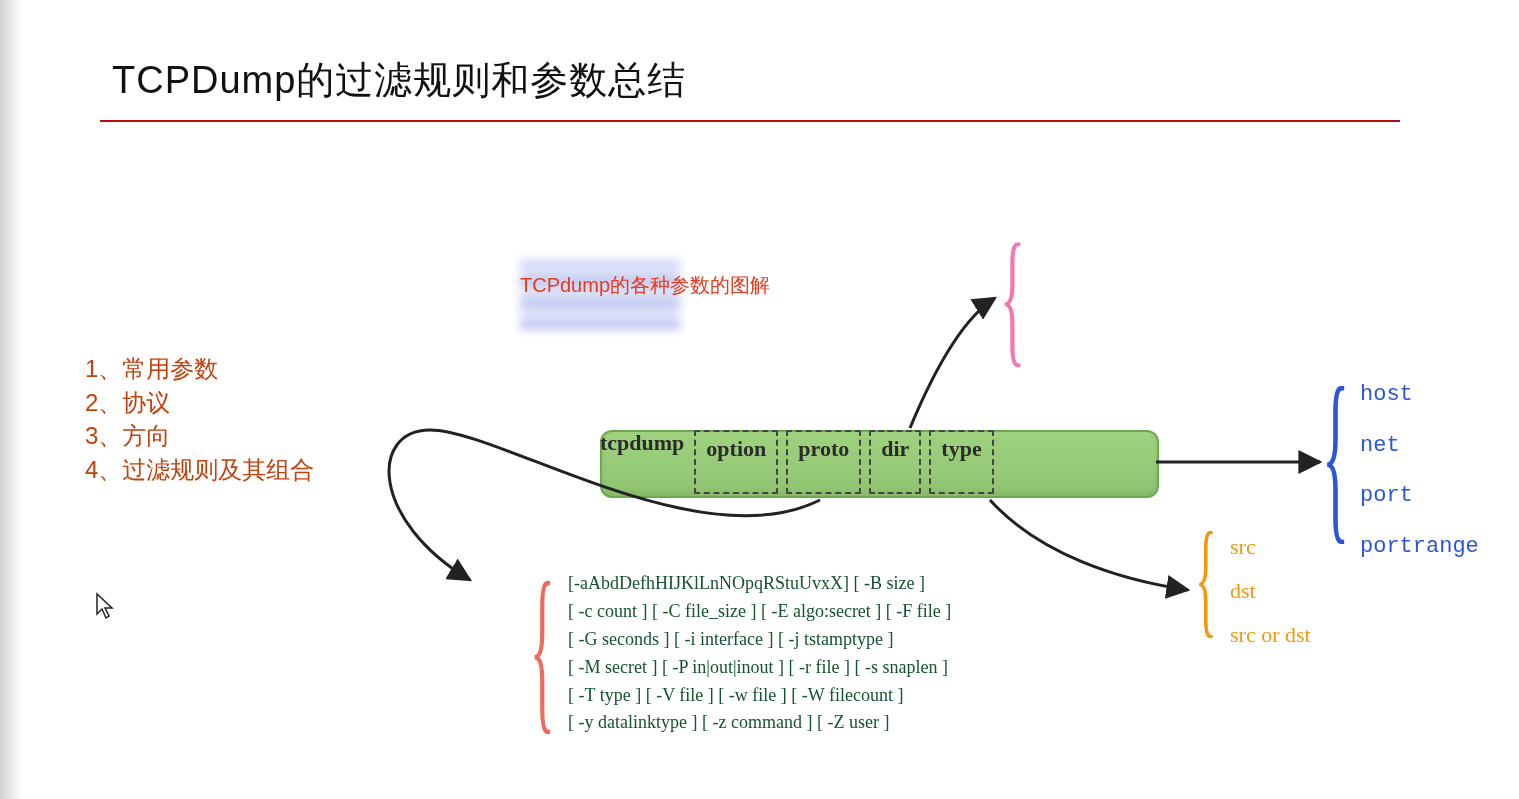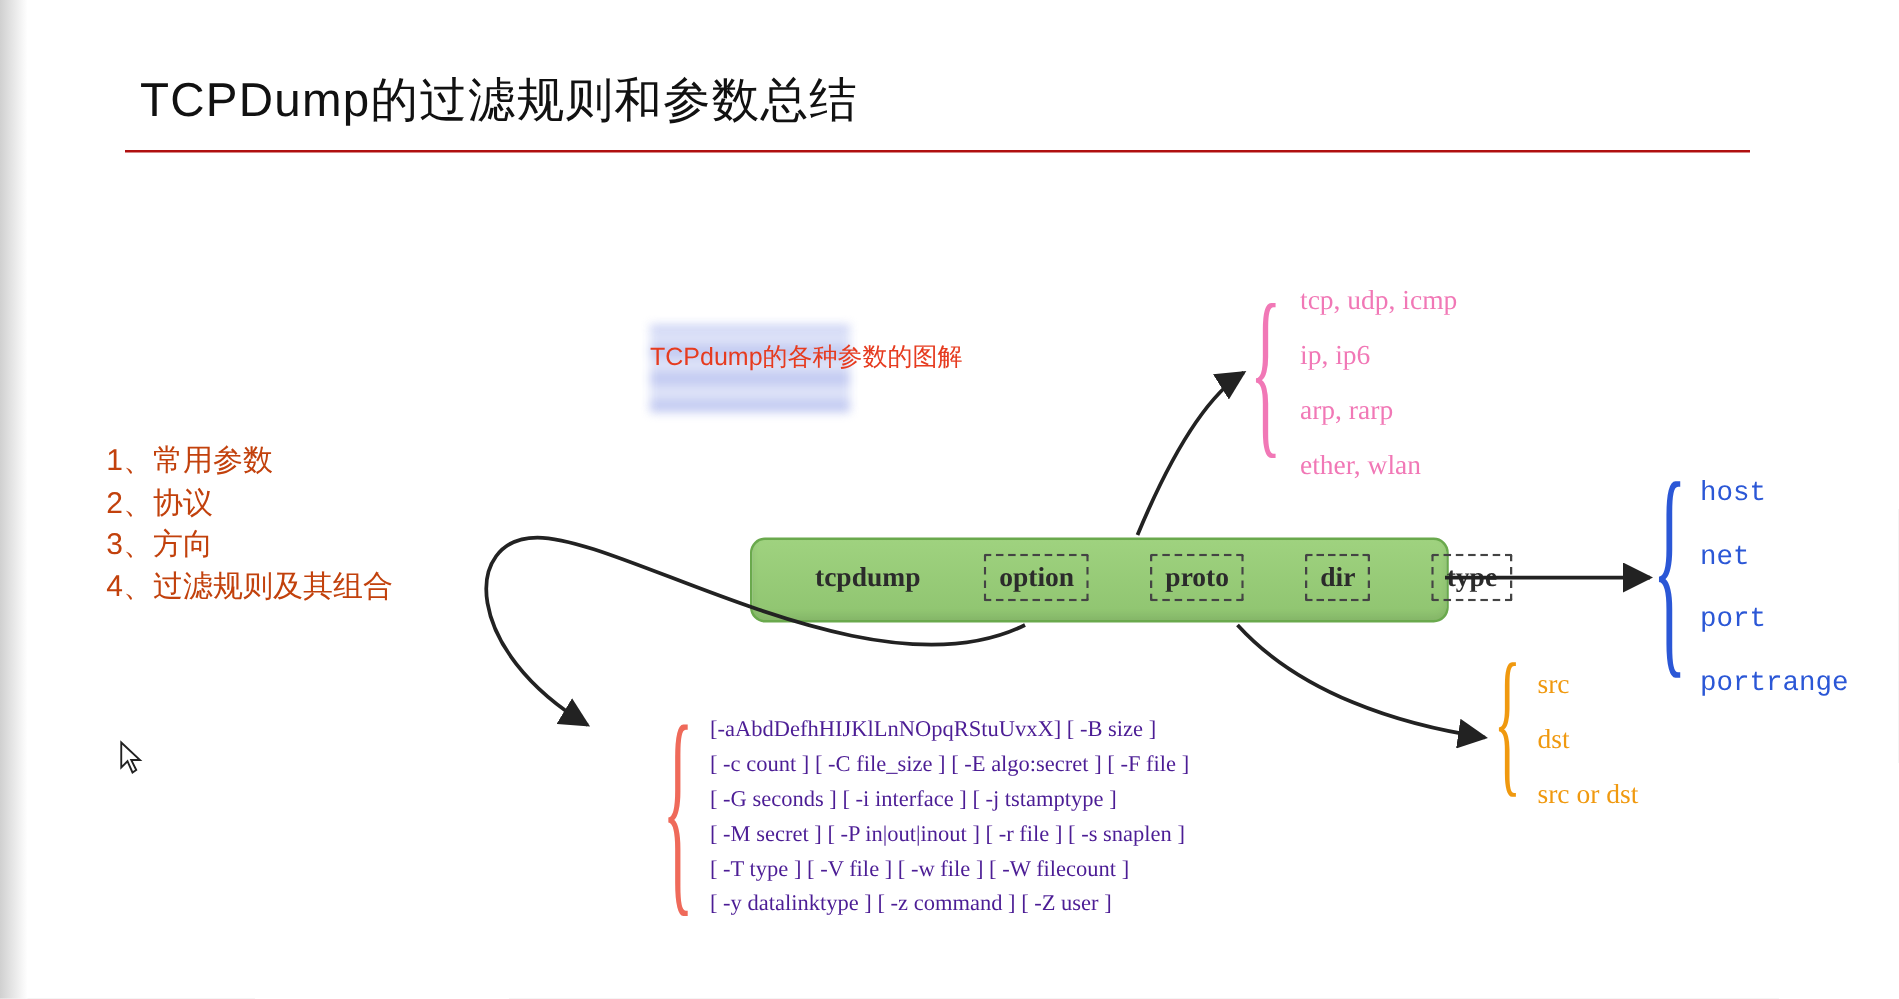--- a/index.html
+++ b/index.html
@@ -86,28 +86,25 @@
     border-radius: 12px;
     box-shadow: inset 0 -4px 6px rgba(0,0,0,0.07);
   }
   .gb-row {
     position: absolute;
     left: 600px;
     top: 430px;
     width: 555px;
     height: 64px;
     display: flex;
-    align-items: center;
-    padding-left: 52px;
     box-sizing: border-box;
     font-family: "Comic Sans MS", "Segoe Script", cursive;
     font-size: 22px;
     color: #2b2b2b;
     font-weight: 600;
-    gap: 41px;
   }
   .gb-cmd { margin-right: 6px; }
   .dbox {
     border: 2px dashed #444;
     padding: 4px 10px;
     margin: 0 4px;
     border-radius: 2px;
   }
 
   
@@ -183,21 +180,21 @@
     font-family: serif;
     transform: scaleX(0.28);
     transform-origin: left center;
   }
   .opt-list {
     position: absolute;
     left: 568px;
     top: 570px;
     font-family: "Comic Sans MS", cursive;
     font-size: 18px;
-    color: #4c1d95;
+    color: #14532d;
     line-height: 1.55;
     white-space: nowrap;
   }
 
   
   .cursor {
     position: absolute;
     left: 95px;
     top: 592px;
     font-size: 26px;
@@ -235,26 +232,20 @@
   <div class="greenbar"></div>
   <div class="gb-row">
     <span class="gb-cmd">tcpdump</span>
     <span class="dbox">option</span>
     <span class="dbox">proto</span>
     <span class="dbox">dir</span>
     <span class="dbox">type</span>
   </div>
 
   <div class="proto-brace">{</div>
-  <div class="proto-list">
-    <div>tcp, udp, icmp</div>
-    <div>ip, ip6</div>
-    <div>arp, rarp</div>
-    <div>ether, wlan</div>
-  </div>
 
   <div class="type-brace">{</div>
   <div class="type-list">
     <div>host</div>
     <div>net</div>
     <div>port</div>
     <div>portrange</div>
   </div>
 
   <div class="dir-brace">{</div>

